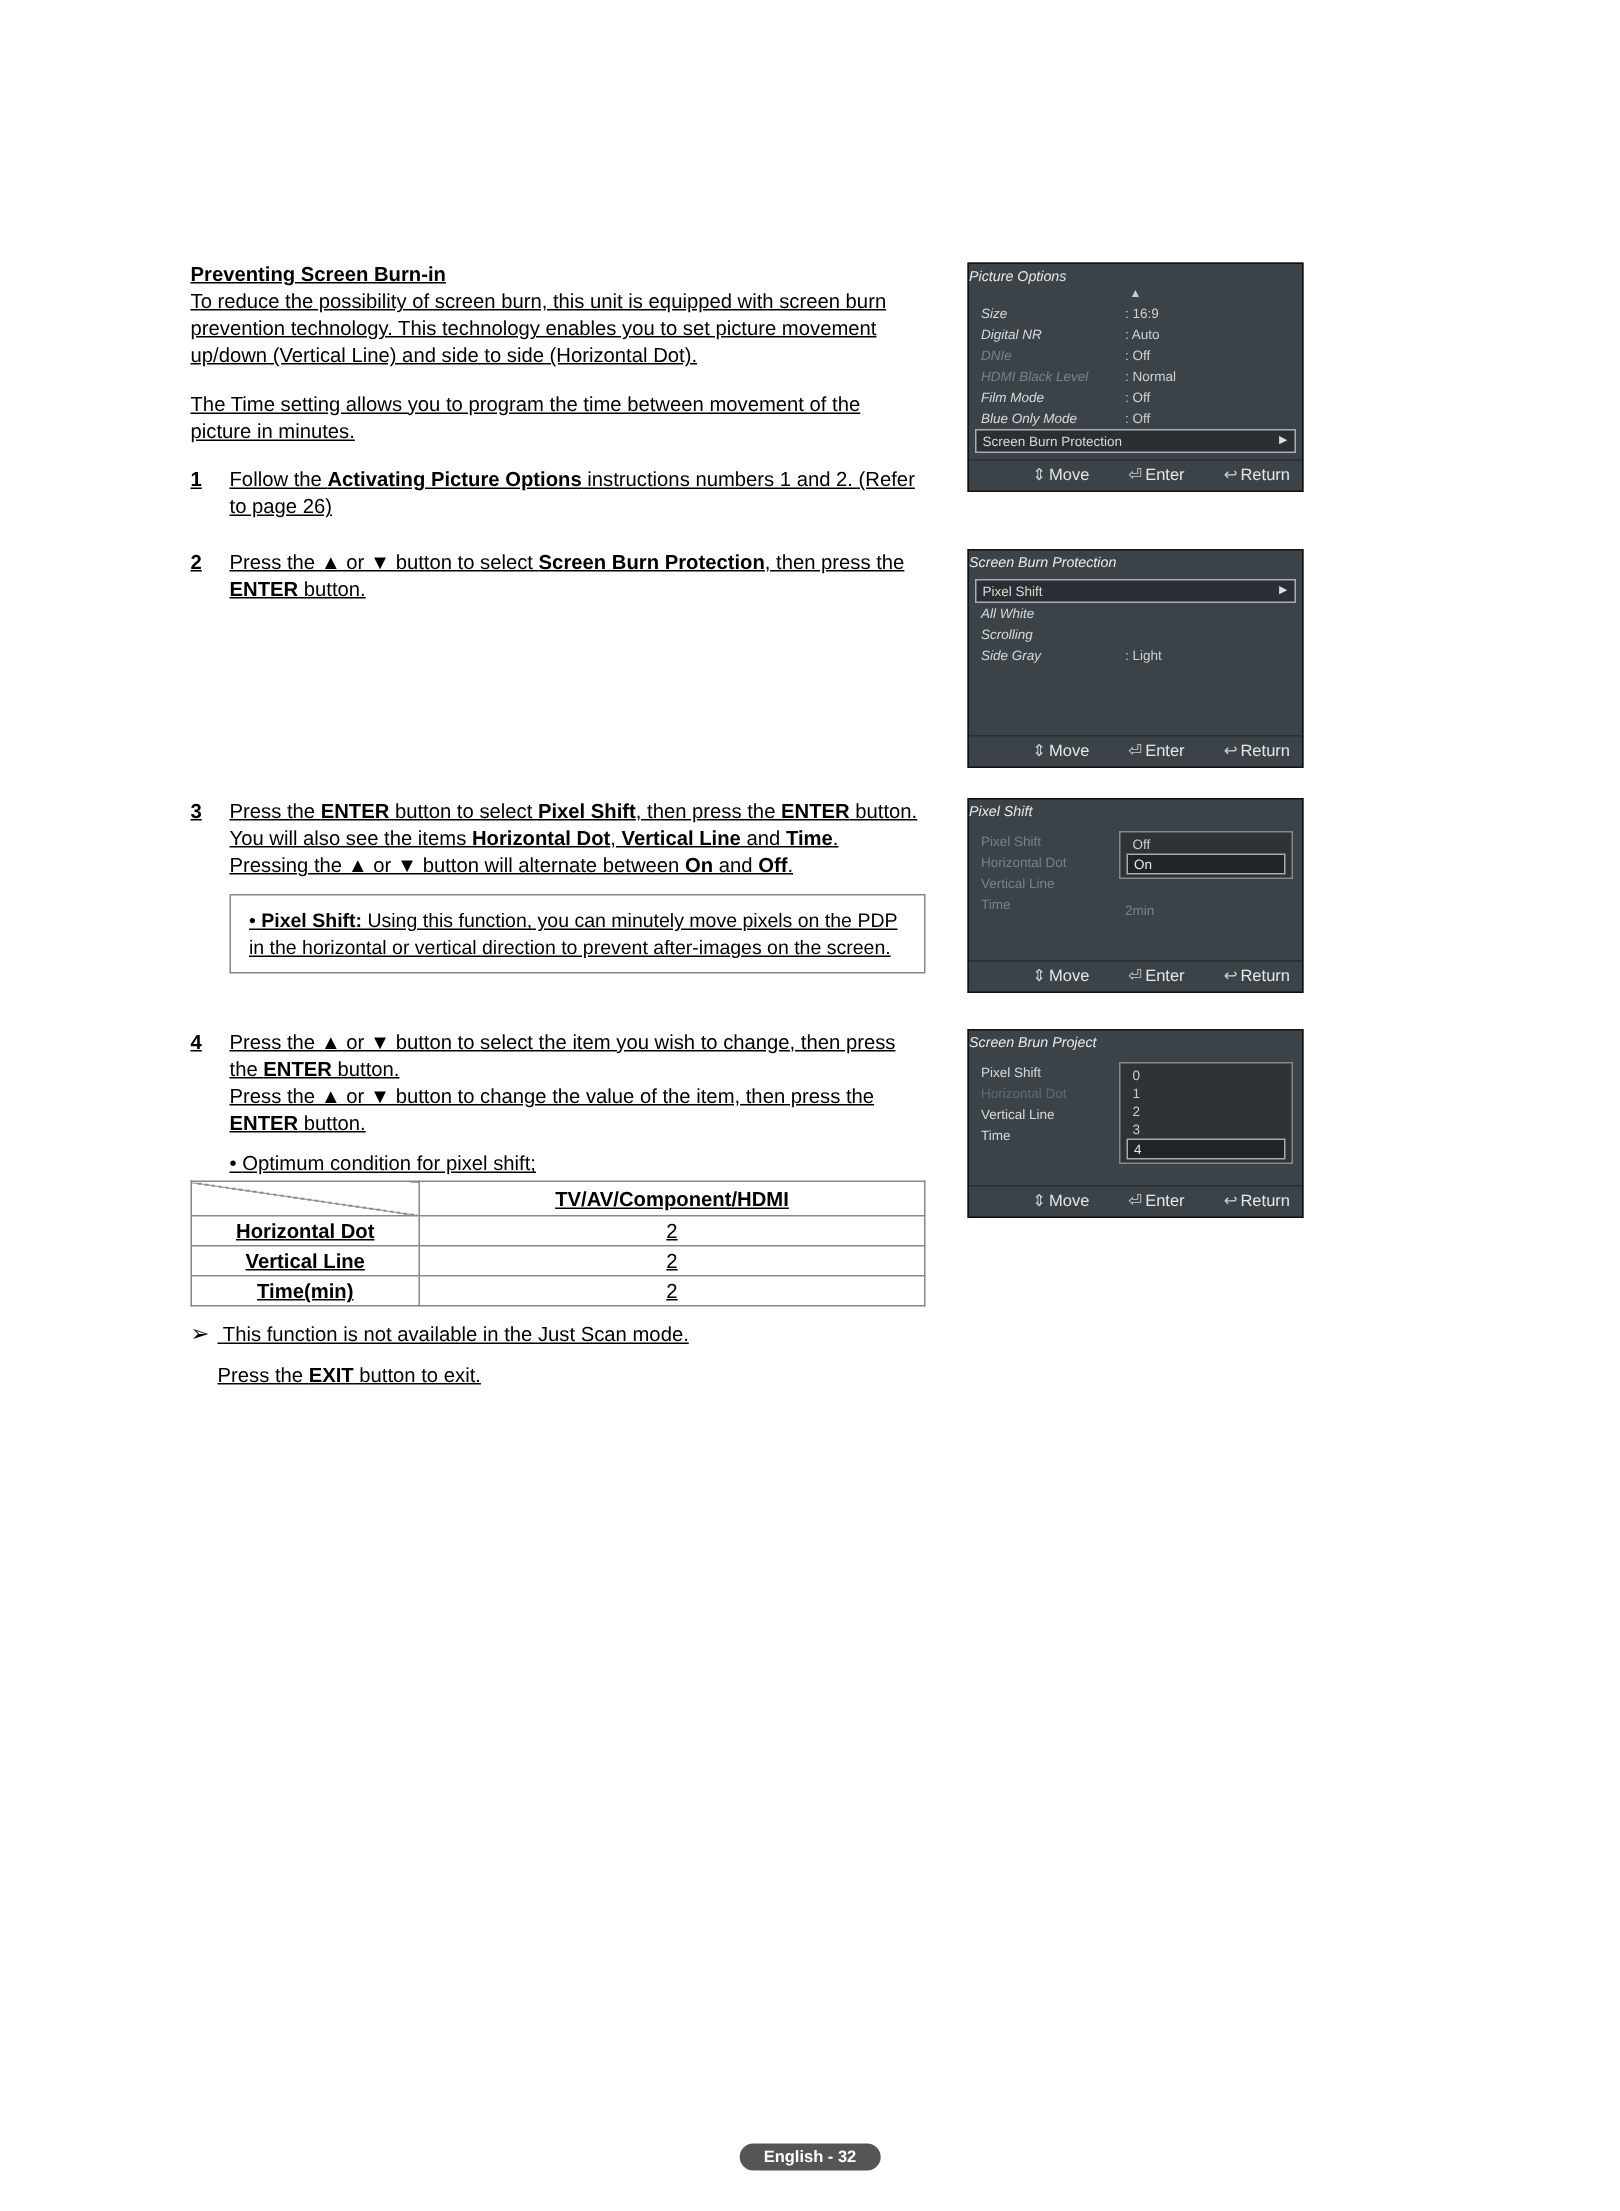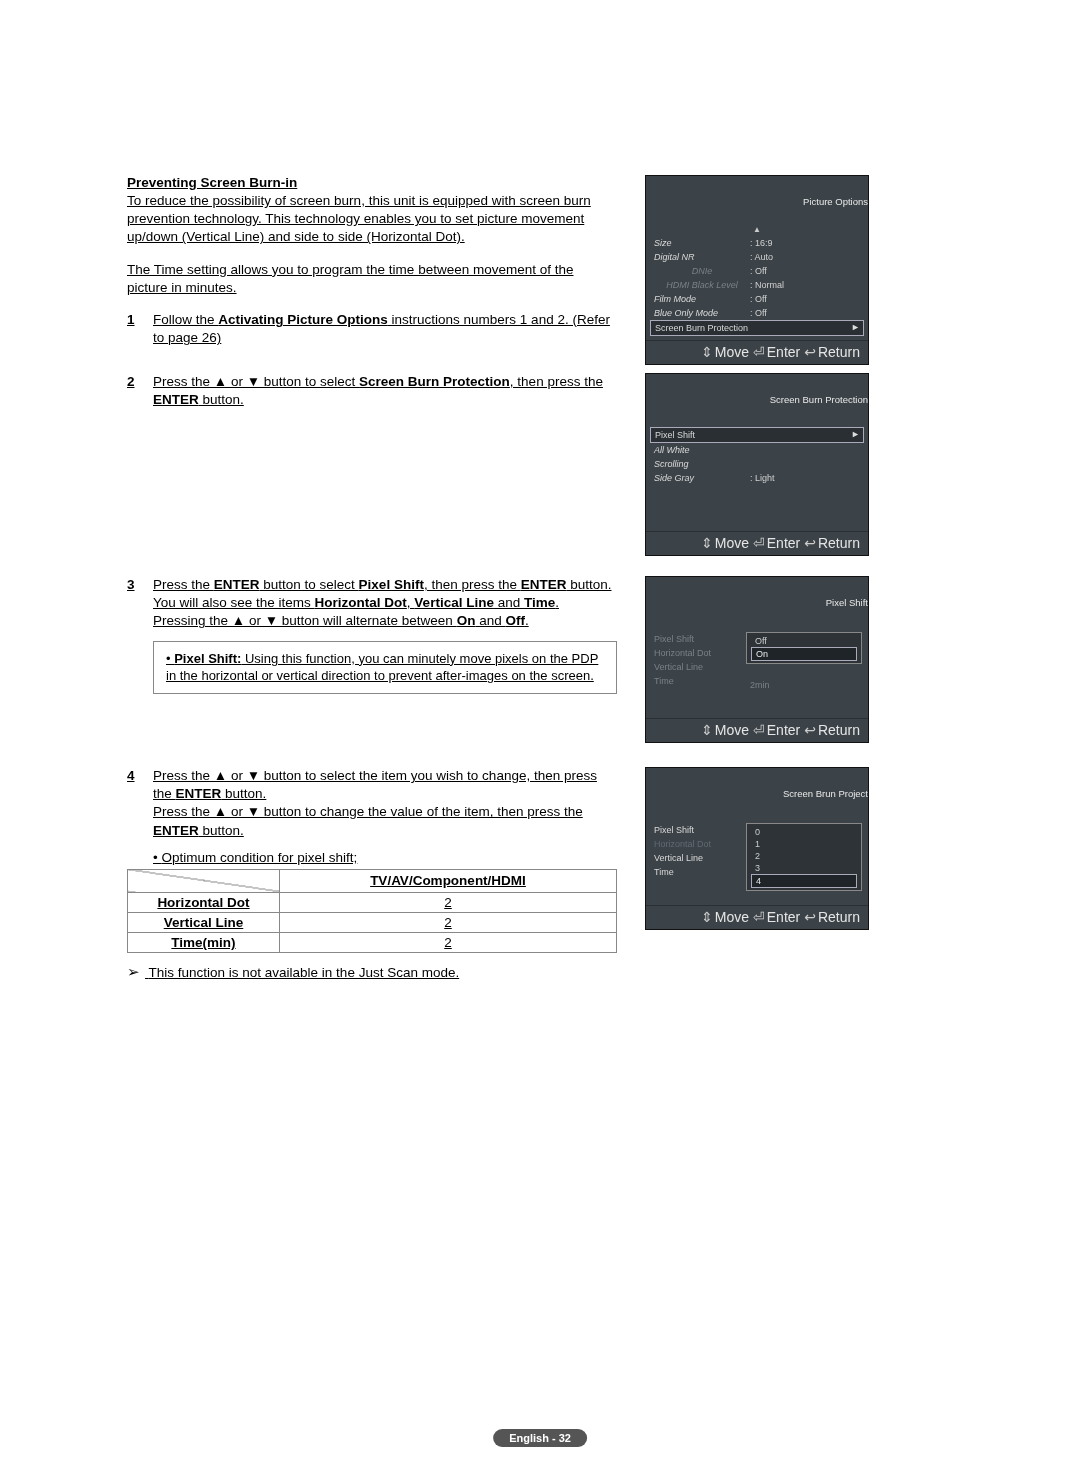--- a/index.html
+++ b/index.html
@@ -100,60 +100,61 @@
 
   
   .osd {
     background: #3c4348;
     color: #d8d8d8;
     font-size: 9px;
     border: 1px solid #111;
     width: 222px;
   }
   .osd-title {
-    text-align: right;
-    padding: 20px 0;
+    text-align: left;
+    padding: 3px 0;
     font-size: 9.5px;
     color: #e8e8e8;
+    font-style: italic;
   }
   .osd-up {
     text-align: center;
     font-size: 8px;
     color: #ccc;
     line-height: 6px;
     padding-bottom: 1px;
   }
   .osd-row {
     display: flex;
     padding: 2px 8px;
     align-items: center;
   }
   .osd-row .lab { width: 96px; font-style: italic; }
   .osd-row .val { color: #d0d0d0; }
-  .osd-row.dim { color: #7a8186; text-align: center; }
+  .osd-row.dim { color: #7a8186; }
   .osd-row.hl {
     background: #2a2f33;
     border: 1px solid #aab;
     margin: 0 4px;
     padding: 2px 4px;
     position: relative;
   }
   .osd-row.hl .arrow-r {
     position: absolute;
     right: 3px;
     top: 1px;
     font-size: 9px;
     color: #ddd;
   }
   .osd-foot {
     display: flex;
     justify-content: flex-end;
-    gap: 4px;
+    gap: 26px;
     padding: 3px 8px 4px;
-    font-size: 14px;
+    font-size: 11px;
     color: #e5e5e5;
     border-top: 1px solid #2a2f33;
   }
   .osd-foot span::before {
     margin-right: 2px;
     color: #ccc;
   }
   .ic-move::before { content: "⇕"; }
   .ic-enter::before { content: "⏎"; }
   .ic-return::before { content: "↩"; }
@@ -371,20 +372,21 @@
           <td class="rowhead">Vertical Line</td>
           <td>2</td>
         </tr>
         <tr>
           <td class="rowhead">Time(min)</td>
           <td>2</td>
         </tr>
       </tbody>
         </table>
       <div class="post"><span class="pointer">➢</span> <span>This function is not available in the Just Scan mode.</span></div>
+      <div class="post" style="margin-left:18px;"><span>Press the </span><b>EXIT</b><span> button to exit.</span></div>
     </div>
     <div class="right">
       <div class="osd">
         <div class="osd-title">Screen Brun Project</div>
         <div class="osd-split">
           <div class="osd-splitL">
             <div class="srow active">Pixel Shift</div>
             <div class="srow" style="color:#5f6a72;">Horizontal Dot</div>
             <div class="srow active">Vertical Line</div>
             <div class="srow active">Time</div>

